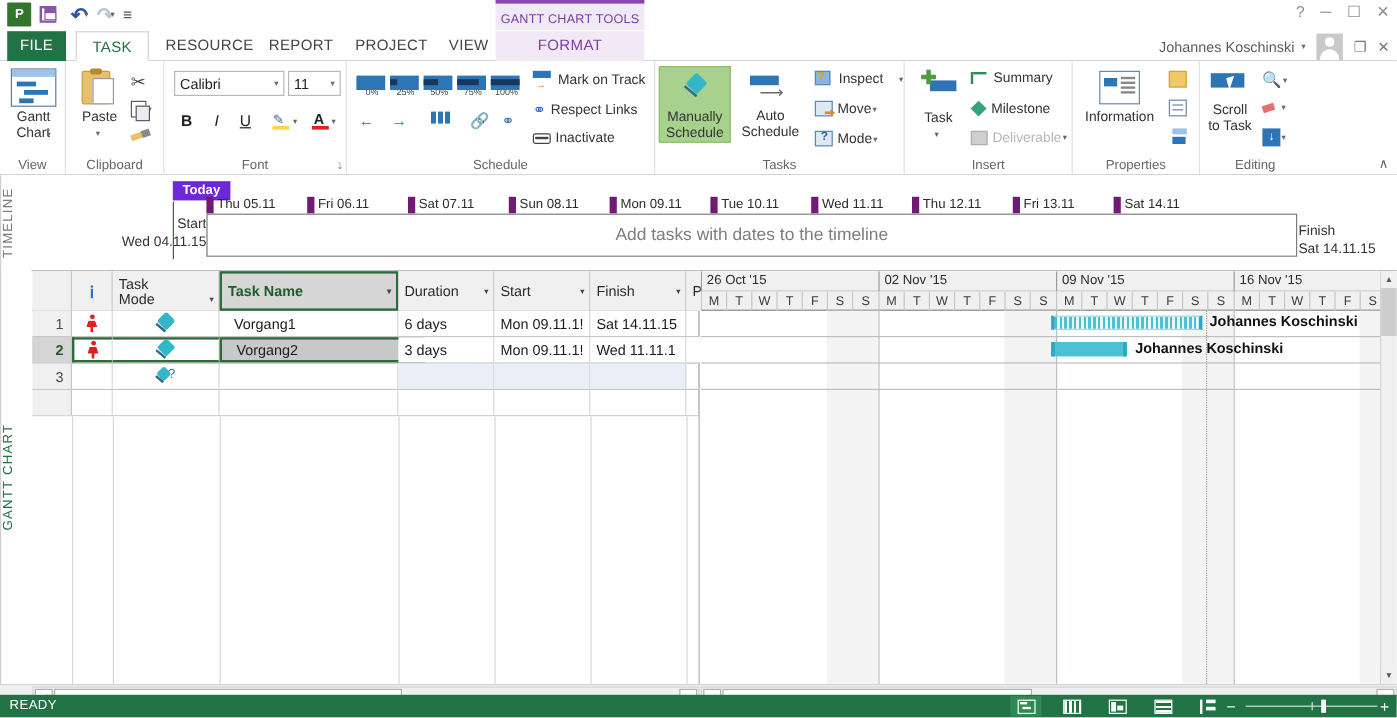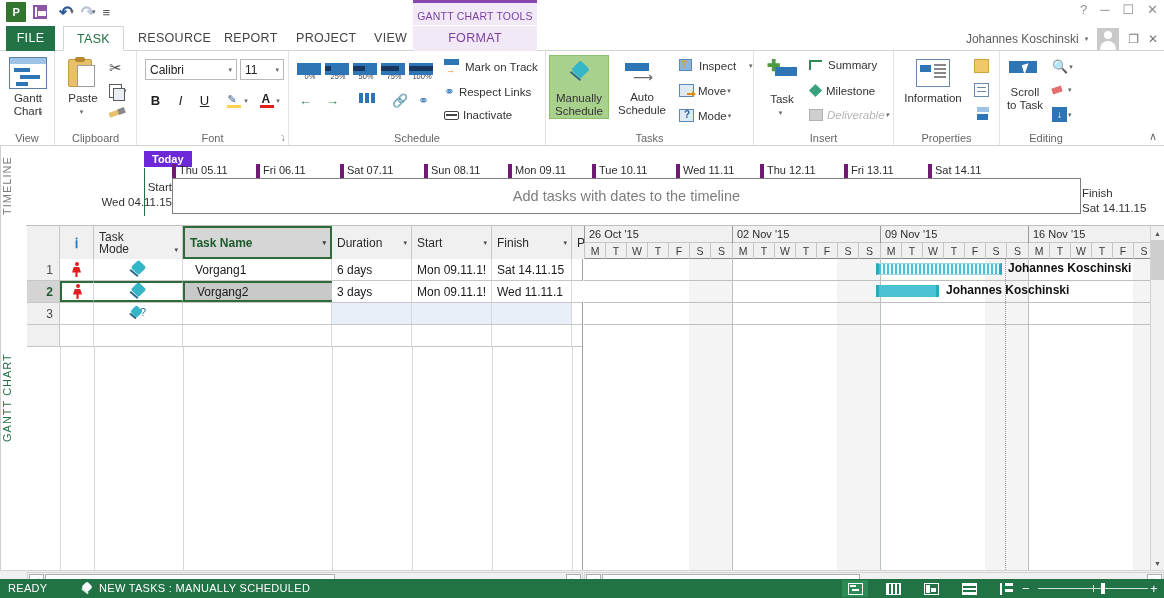--- a/index.html
+++ b/index.html
@@ -62,21 +62,21 @@
   .ribbon { position: relative; height: 95px; background: #fff; border-bottom: 1px solid #d4d4d4; }
   .grp { position: absolute; top: 0; height: 94px; border-right: 1px solid #e2e2e2; }
   .grp-label {
     position: absolute; bottom: 1px; width: 100%; text-align: center;
     font-size: 11px; color: #666;
   }
   .bigbtn {
     position: absolute; text-align: center; font-size: 11.5px; color: #333; line-height: 13px; cursor: default;
   }
   .smallbtn { position: absolute; font-size: 11.5px; color: #333; white-space: nowrap; cursor: default; display:flex; align-items:center; gap:4px;}
-  .smallbtn.dis { color: #b6b6b6; font-style: italic; }
+  .smallbtn.dis { color: #b6b6b6; }
 
   
   .i-gantt { width:38px;height:32px;border:1px solid #5a7ea8;background:#fff; position:relative; }
   .i-gantt .hdr { position:absolute;left:0;top:0;right:0;height:6px;background:#9dc3e6; }
   .i-gantt .b { position:absolute;height:4px;background:#2e75b6; }
   .i-paste { width:30px;height:32px;position:relative; }
   .i-paste .clip { position:absolute;left:0;top:2px;width:24px;height:28px;background:#e8c06a;border:1px solid #c79b3b;border-radius:2px; }
   .i-paste .cliptop { position:absolute;left:7px;top:0px;width:10px;height:5px;background:#b8892b;border-radius:2px;}
   .i-paste .pg { position:absolute;left:9px;top:8px;width:18px;height:22px;background:#fff;border:1px solid #9a9a9a; }
   .i-scissor { font-size:15px;color:#4a4a4a; }
@@ -170,21 +170,21 @@
     padding: 2px 8px; left: 117px; top: 5px;
   }
   .tl-startlabel { position:absolute; right: 0; top: 34px; width: 112px; text-align: right; font-size: 11.5px; color:#333; line-height:15px;}
   .tl-startwrap { position:absolute; left:0; top:0; width: 145px; height: 80px; }
   .tl-pan {
     position:absolute; left: 145px; right: 83px; top: 32px; height: 36px;
     border: 1px solid #7d7d7d; background:#fff; display:flex; align-items:center; justify-content:center;
     font-size: 14.5px; color: #7d7d7d;
   }
   .tl-ticks { position:absolute; left:145px; right:83px; top: 18px; height: 14px; }
-  .tl-tick { position:absolute; top:0; height:14px; border-left:4px solid #701a75; font-size:11px; color:#2b2b2b; padding-left:3px; white-space:nowrap; }
+  .tl-tick { position:absolute; top:0; height:14px; border-left:6px solid #701a75; font-size:11px; color:#2b2b2b; padding-left:3px; white-space:nowrap; }
   .tl-todayline { position:absolute; left:117px; top:22px; width:1px; height:48px; background:#217346; }
   .tl-finish { position:absolute; right: 2px; top: 40px; width: 80px; font-size: 11.5px; color:#333; line-height:15px; }
 
   
   .main { position: relative; height: 344px; background:#fff; }
   .gc-side { top: 0; height: 344px; color: #217346; }
   .grid { position:absolute; left:27px; top:0; width: 556px; height: 344px; border-right: 1px solid #a0a0a0; }
   .gantt { position:absolute; left:584px; top:0; right: 14px; height: 344px; overflow:hidden; background:#fff;}
 
   .hdrrow { position:absolute; left:0; top:0; right:0; height: 33px; background:#f0f0f0; border-bottom:1px solid #8a8a8a; }
@@ -784,27 +784,20 @@
     </div>
     <div class="hsb" style="left:584px;right:0;">
       <div class="hsb-arrow" style="left:1px;">◀</div>
       <div class="hthumb" style="left:17px;width:258px;"></div>
       <div class="hsb-arrow" style="right:1px;">▶</div>
     </div>
   </div>
 
   <div class="status">
     <div class="st-item" style="left:8px;">READY</div>
-    <div class="st-item" style="left:80px;">
-      <span class="pin" style="width:14px;height:13px;display:inline-block;">
-        <span class="head" style="width:8px;height:8px;left:3px;top:1px;background:#ffffff;"></span>
-        <span class="nd" style="left:1px;top:8px;width:8px;background:#dfeee4;"></span>
-      </span>
-      <span>NEW TASKS : MANUALLY SCHEDULED</span>
-    </div>
 
     <div class="viewbtn active" style="left:842px;">
       <span class="vb-ico" style="border:1.5px solid #fff;">
         <span style="position:absolute;left:1px;top:1px;width:6px;height:2px;background:#fff;"></span>
         <span style="position:absolute;left:3px;top:5px;width:7px;height:2px;background:#fff;"></span>
       </span>
     </div>
     <div class="viewbtn" style="left:880px;">
       <span class="vb-ico" style="background:repeating-linear-gradient(90deg,#fff 0 2px,#217346 2px 4px);"></span>
     </div>

